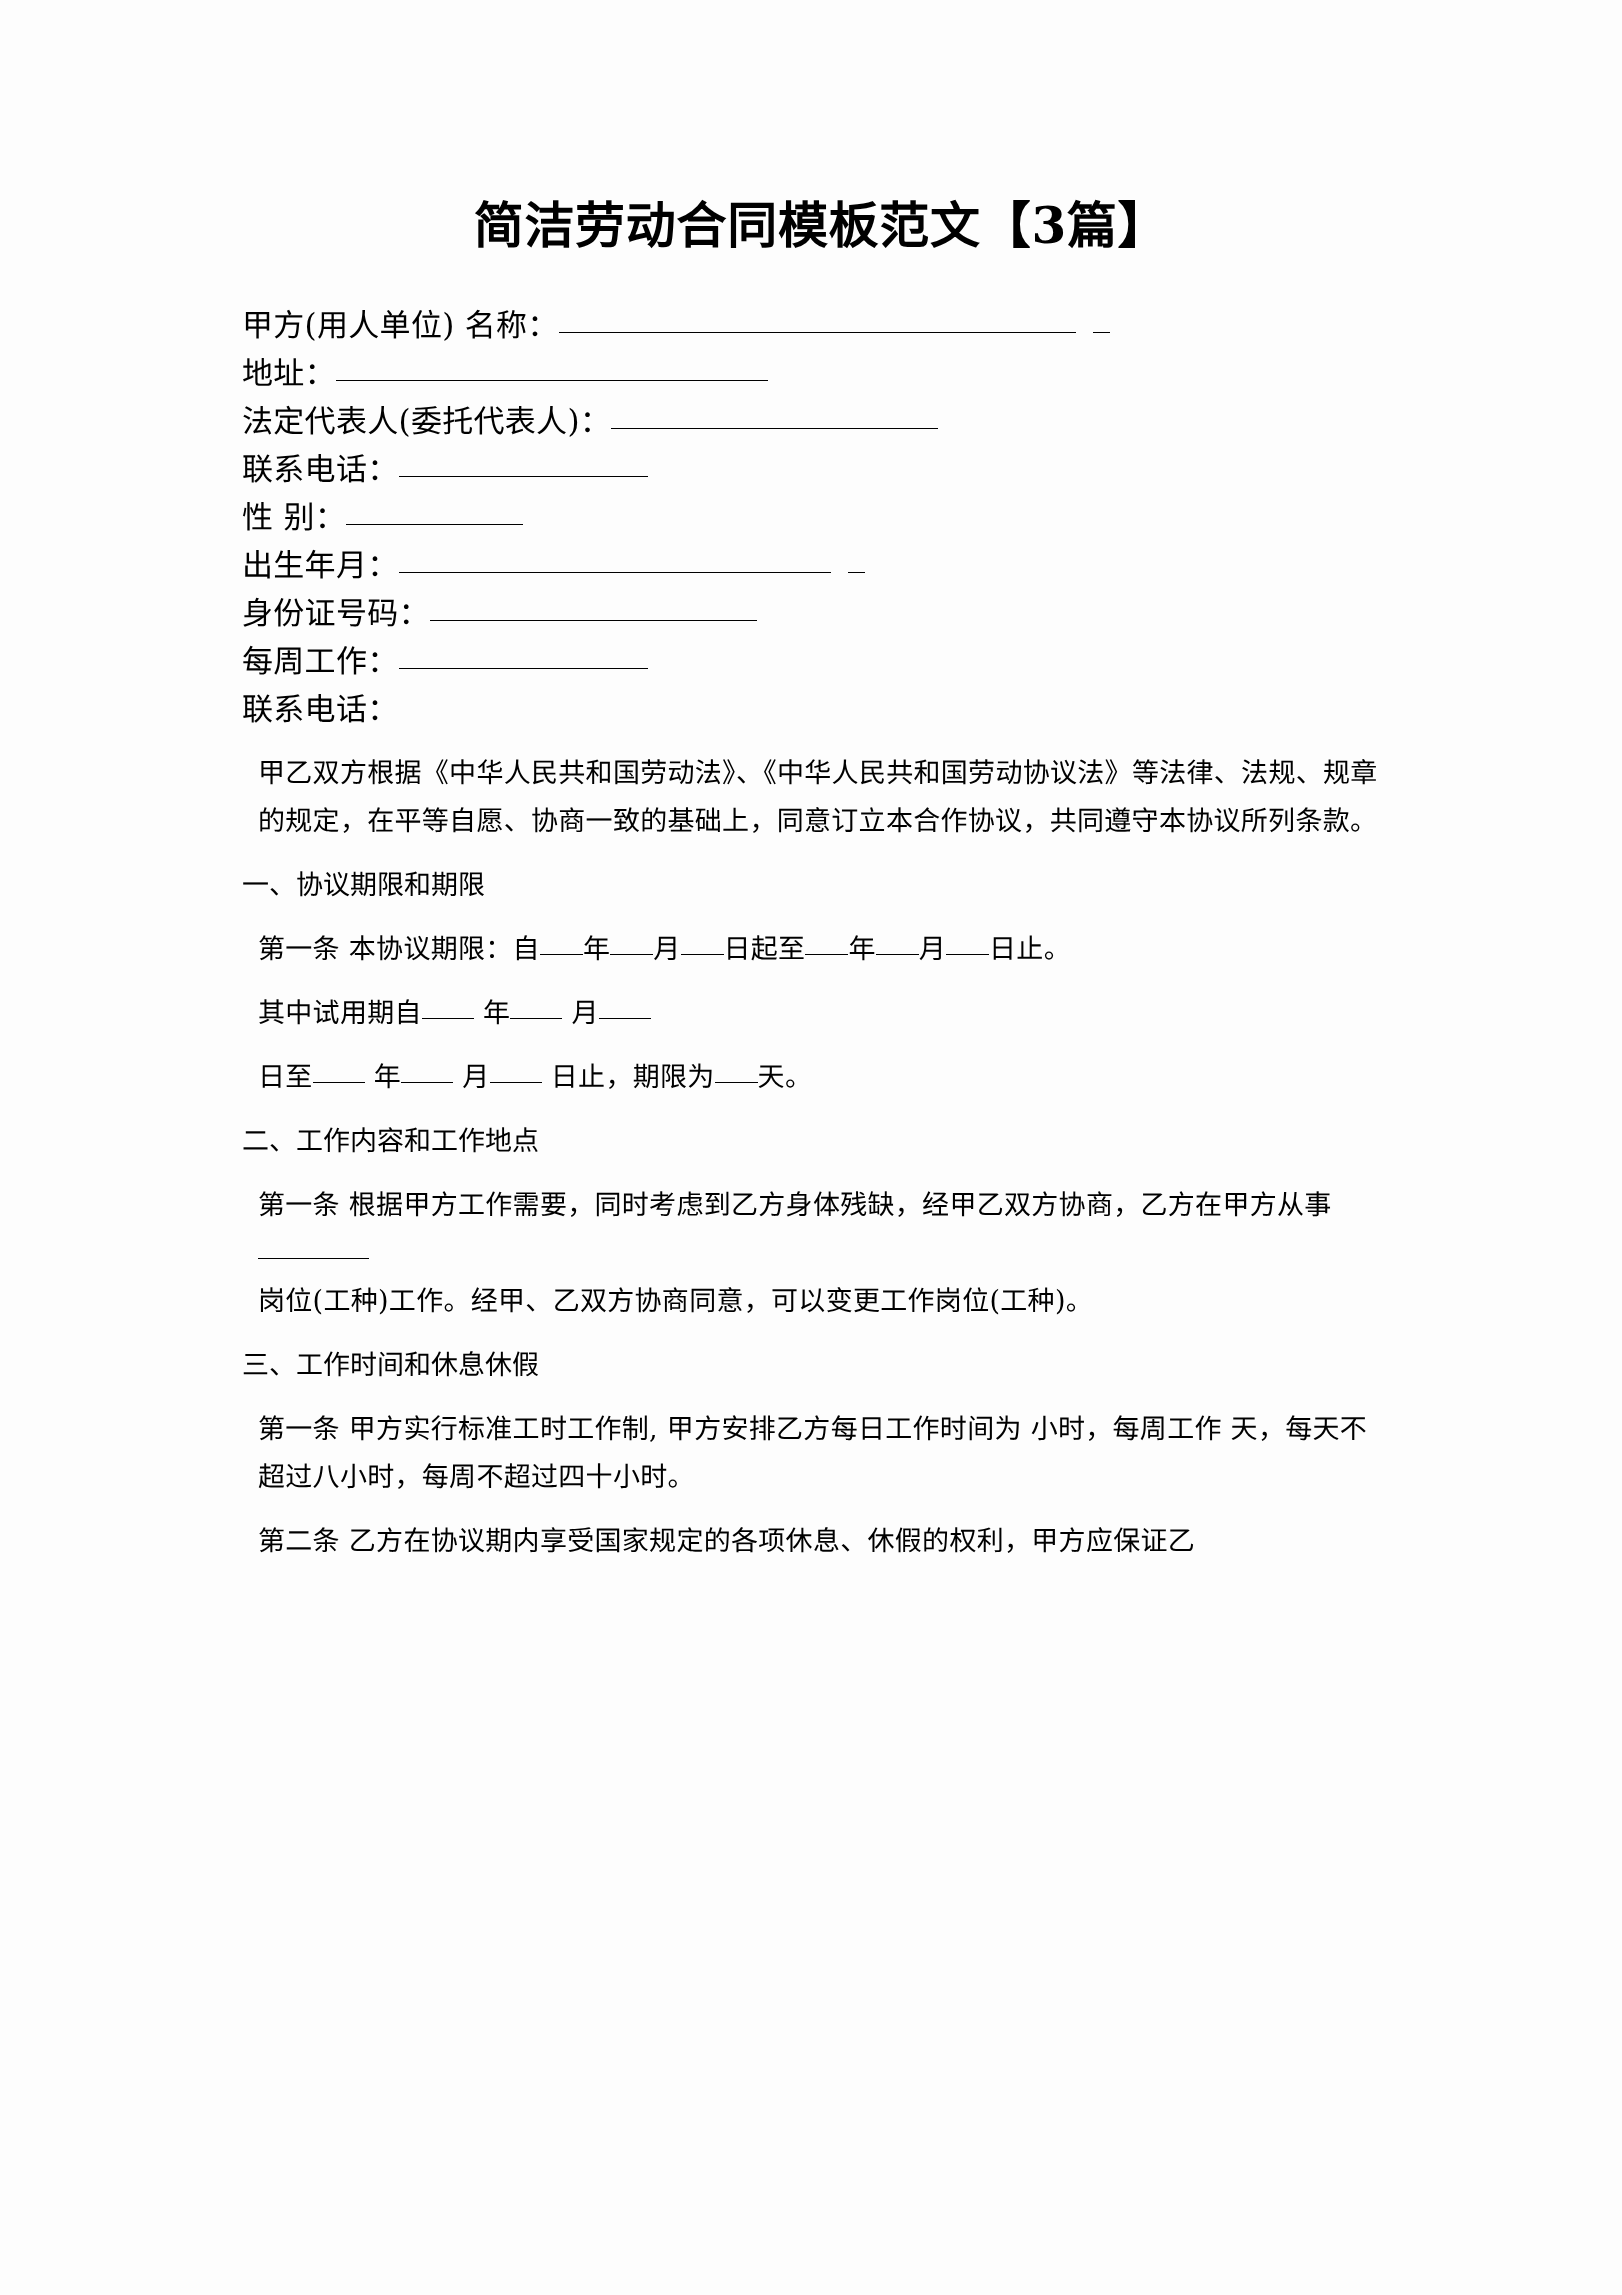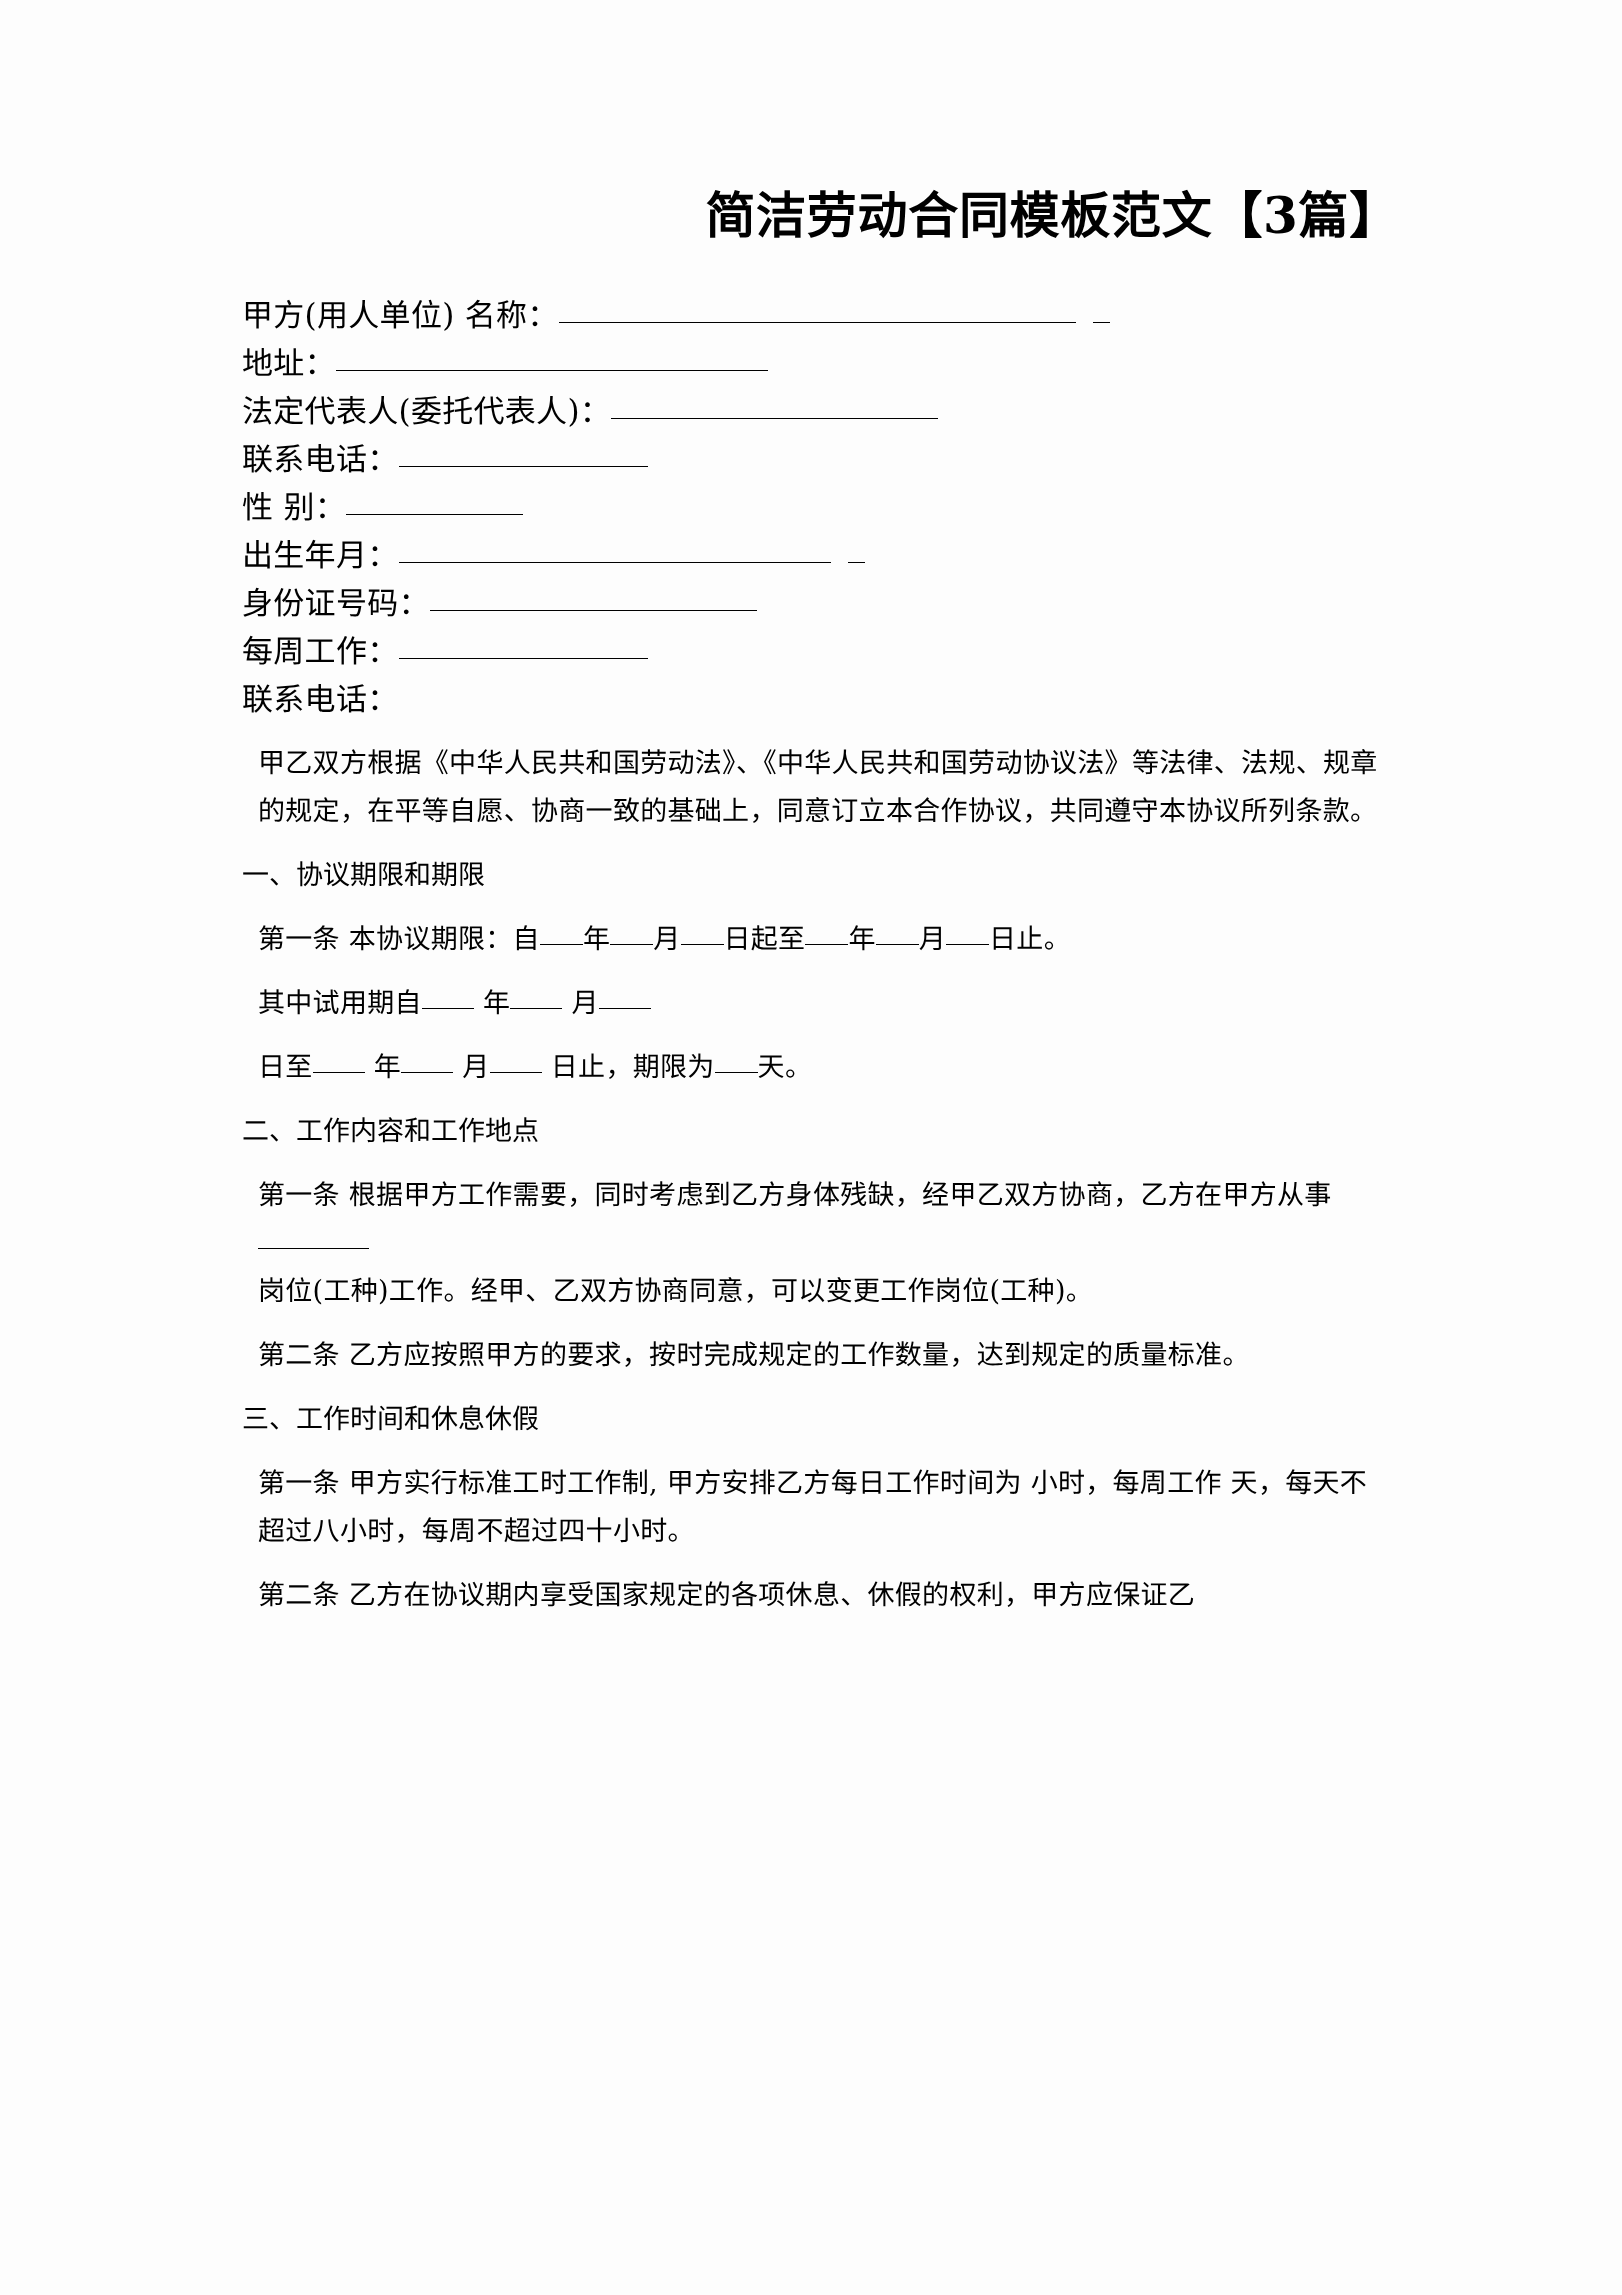--- a/index.html
+++ b/index.html
@@ -24,22 +24,22 @@
   .content {
     position: absolute;
     left: 242px;
     top: 0;
     width: 1158px;
   }
   .doc-title {
     font-size: 50px;
     font-weight: bold;
     line-height: 1.25;
-    text-align: right;
-    margin: 0;
+    text-align: center;
+    margin: 10px;
     padding-top: 185px;
     letter-spacing: 0.7px;
     font-family: "DejaVu Serif", "Liberation Serif", serif;
   }
   .body-block {
     margin-top: 43px;
   }
   .line {
     font-size: 31px;
     line-height: 48px;
@@ -98,21 +98,20 @@
 
       <p class="para">甲乙双方根据《中华人民共和国劳动法》、《中华人民共和国劳动协议法》等法律、法规、规章的规定，在平等自愿、协商一致的基础上，同意订立本合作协议，共同遵守本协议所列条款。</p>
 
       <div id="sections">
           <p class="sec-head">一、协议期限和期限</p>
           <p class="para"><span>第一条 本协议期限：自</span><span class="rule rule-blank"></span><span>年</span><span class="rule rule-blank"></span><span>月</span><span class="rule rule-blank"></span><span>日起至</span><span class="rule rule-blank"></span><span>年</span><span class="rule rule-blank"></span><span>月</span><span class="rule rule-blank"></span><span>日止。</span></p>
           <p class="para"><span>其中试用期自</span><span class="rule rule-blank-w"></span><span class="gap-sp"></span><span>年</span><span class="rule rule-blank-w"></span><span class="gap-sp"></span><span>月</span><span class="rule rule-blank-w"></span></p>
           <p class="para"><span>日至</span><span class="rule rule-blank-w"></span><span class="gap-sp"></span><span>年</span><span class="rule rule-blank-w"></span><span class="gap-sp"></span><span>月</span><span class="rule rule-blank-w"></span><span class="gap-sp"></span><span>日止，期限为</span><span class="rule rule-blank"></span><span>天。</span></p>
           <p class="sec-head">二、工作内容和工作地点</p>
           <p class="para"><span>第一条 根据甲方工作需要，同时考虑到乙方身体残缺，经甲乙双方协商，乙方在甲方从事</span><span class="rule rule-tiny"></span><br><span>岗位(工种)工作。经甲、乙双方协商同意，可以变更工作岗位(工种)。</span></p>
-          <p class="para"><span>第二条 乙方应按照甲方的要求，按时完成规定的工作数量，达到规定的质量标准。</span></p>
           <p class="sec-head">三、工作时间和休息休假</p>
           <p class="para"><span>第一条 甲方实行标准工时工作制, 甲方安排乙方每日工作时间为 小时，每周工作 天，每天不超过八小时，每周不超过四十小时。</span></p>
           <p class="para"><span>第二条 乙方在协议期内享受国家规定的各项休息、休假的权利，甲方应保证乙</span></p>
         </div>
 
     </div>
   </div>
 </div>
 
 

